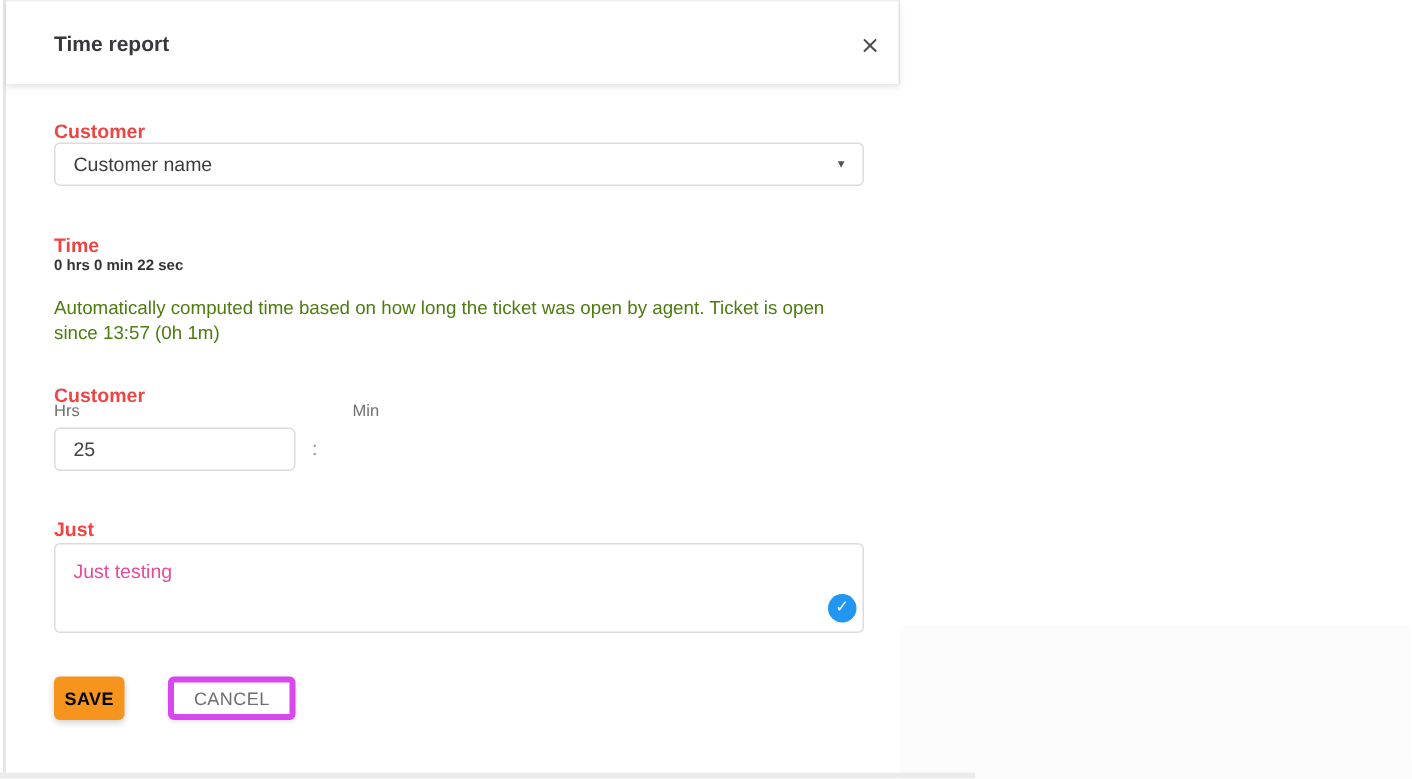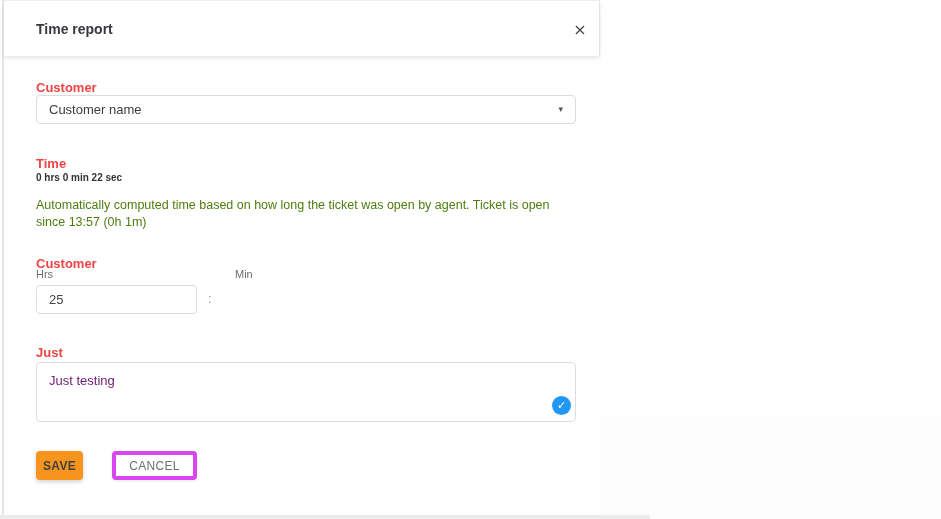--- a/index.html
+++ b/index.html
@@ -80,38 +80,38 @@
   }
   .hrs-input { left: 32px; width: 161px; }
   .min-input { left: 221px; width: 162px; }
   .colon-sep {
     position: absolute; left: 204px; top: 291px;
     font-size: 13px; color: #8a8a8a;
   }
   .note-area {
     position: absolute; left: 32px; top: 362px; width: 540px; height: 60px;
     border: 1px solid #dcdcdc; border-radius: 4px; background: #fff;
-    font-size: 13px; color: #701a75; padding: 10px 12px;
+    font-size: 13px; color: #ec4899; padding: 10px 12px;
     font-family: "Liberation Sans", "DejaVu Sans", sans-serif;
     resize: none; outline: none;
   }
   .check-badge {
     position: absolute; left: 548px; top: 396px; width: 19px; height: 19px;
     border-radius: 50%; background: #2196f3;
     color: #fff; font-size: 11px; font-weight: bold;
     text-align: center; line-height: 19px; cursor: pointer; z-index: 3;
   }
   .btn {
     position: absolute; top: 451px; height: 29px;
     border-radius: 4px; font-size: 12px; cursor: pointer;
     font-family: "Liberation Sans", "DejaVu Sans", sans-serif;
   }
   .save-btn {
     left: 32px; width: 47px;
-    background: #f7941e; border: none; color: #404040; font-weight: bold;
+    background: #f7941e; border: none; color: #000000; font-weight: bold;
     letter-spacing: 0.3px;
     box-shadow: 0 2px 4px rgba(0,0,0,0.18);
   }
   .cancel-btn {
     left: 108px; width: 85px;
     background: #fff; border: 4px solid #d946ef; color: #6e6e6e;
     letter-spacing: 0.3px;
     box-shadow: 0 1px 3px rgba(0,0,0,0.10);
   }
 </style>

